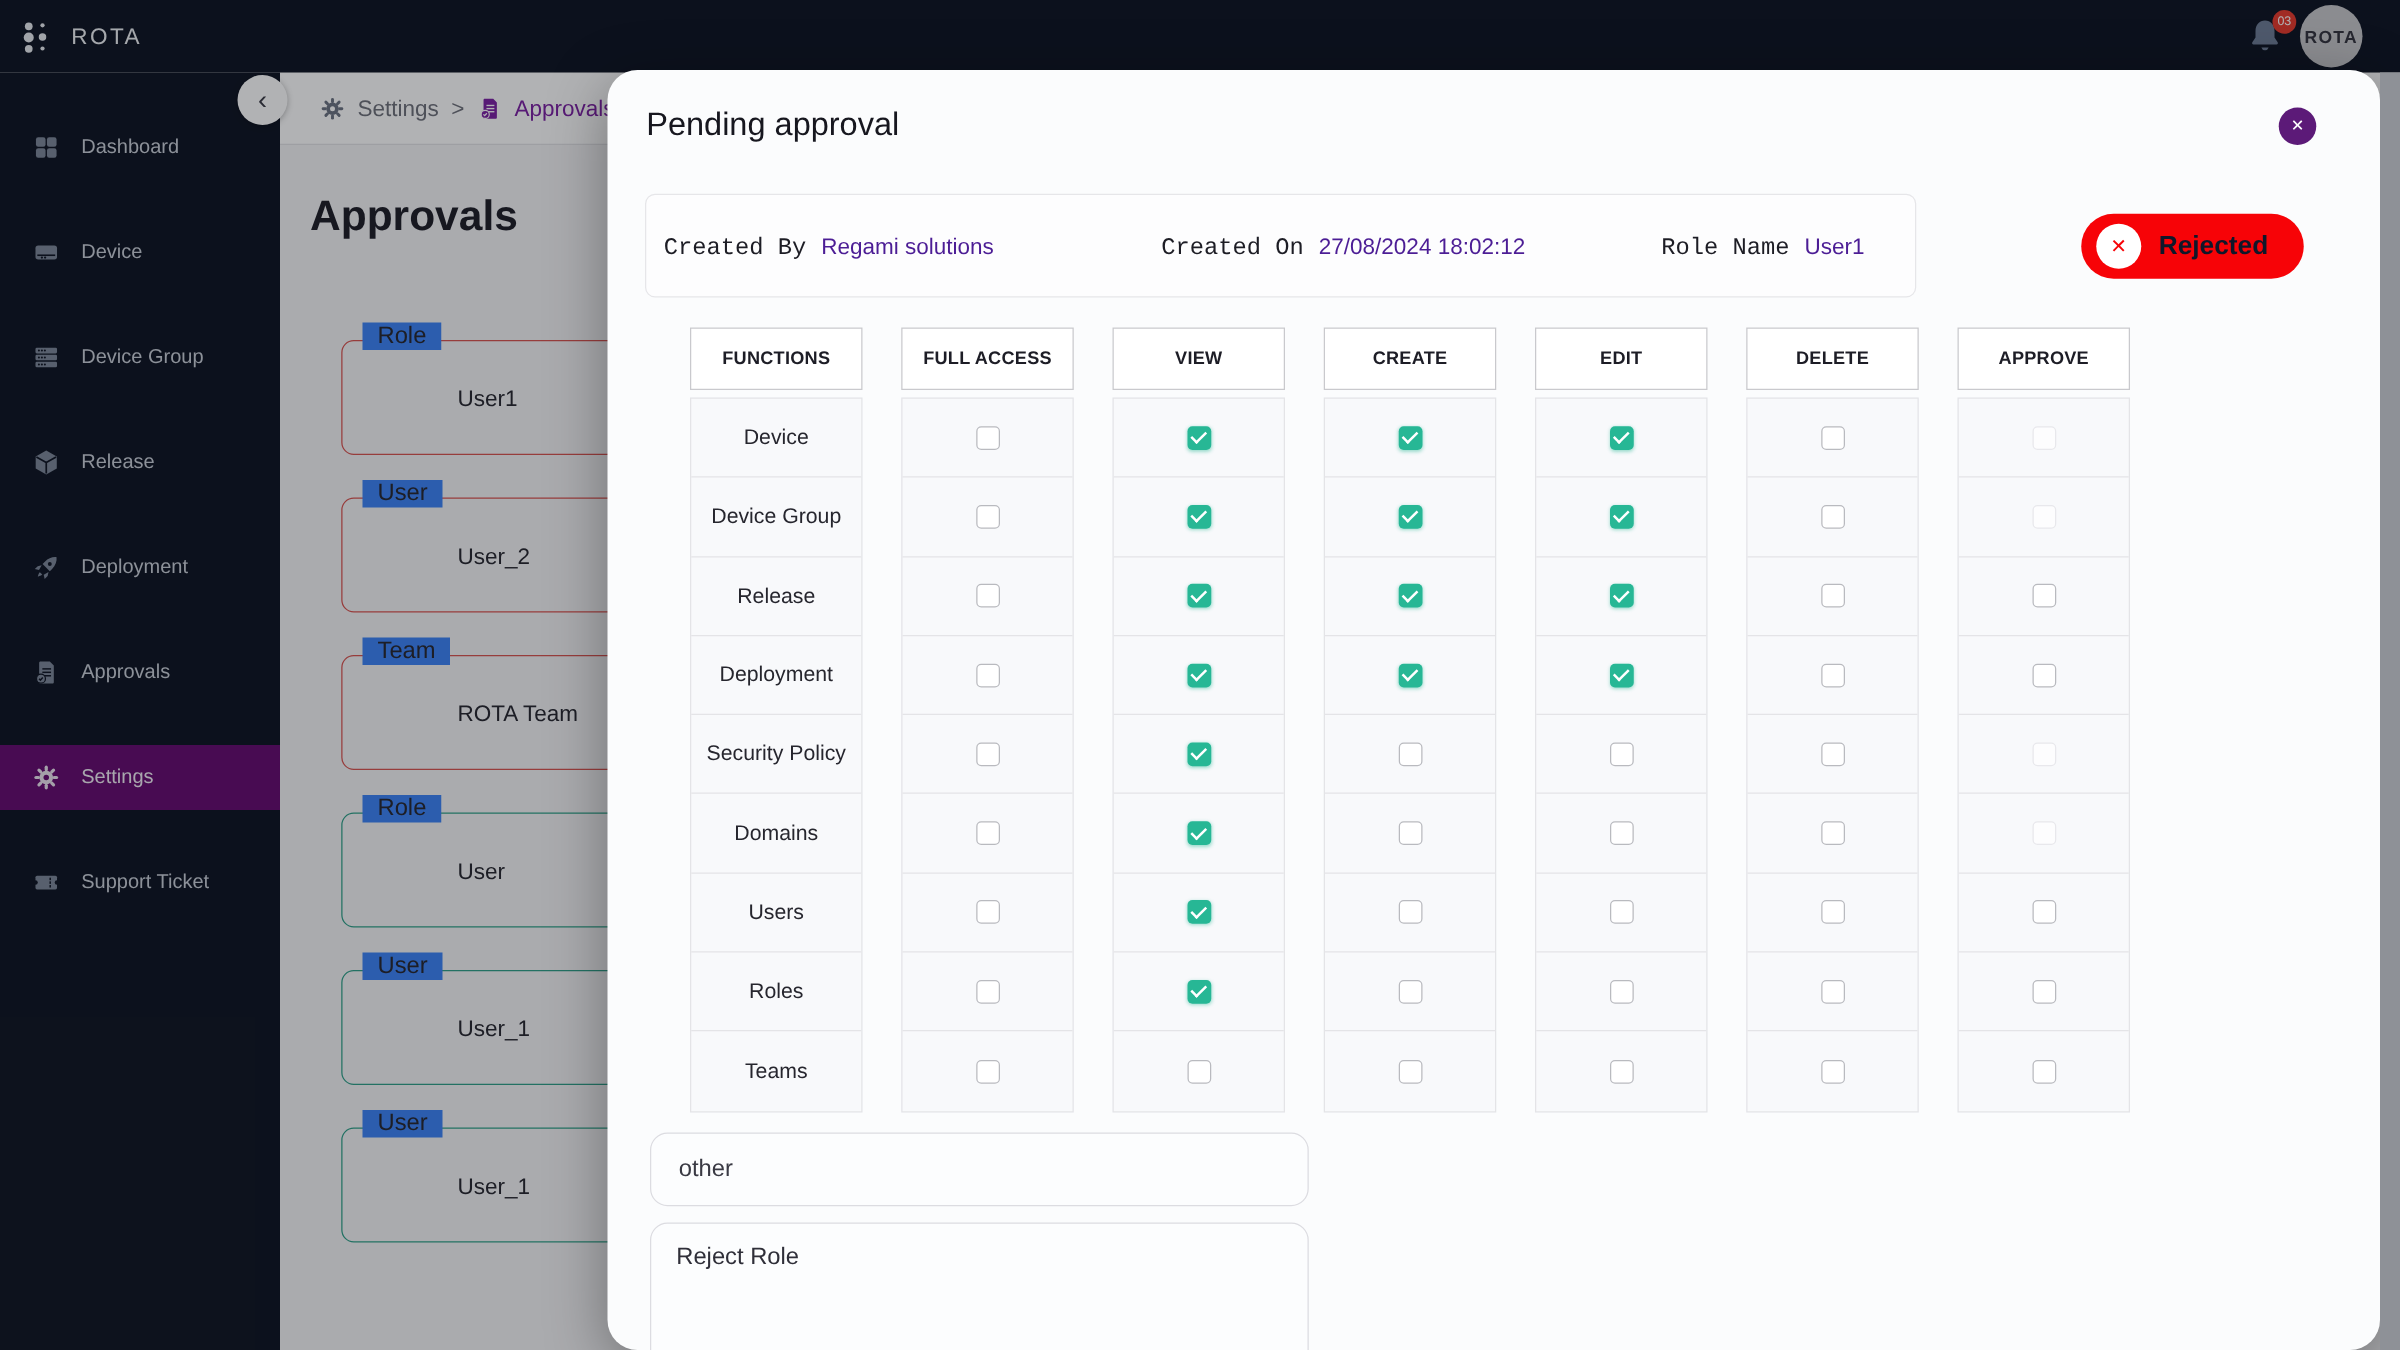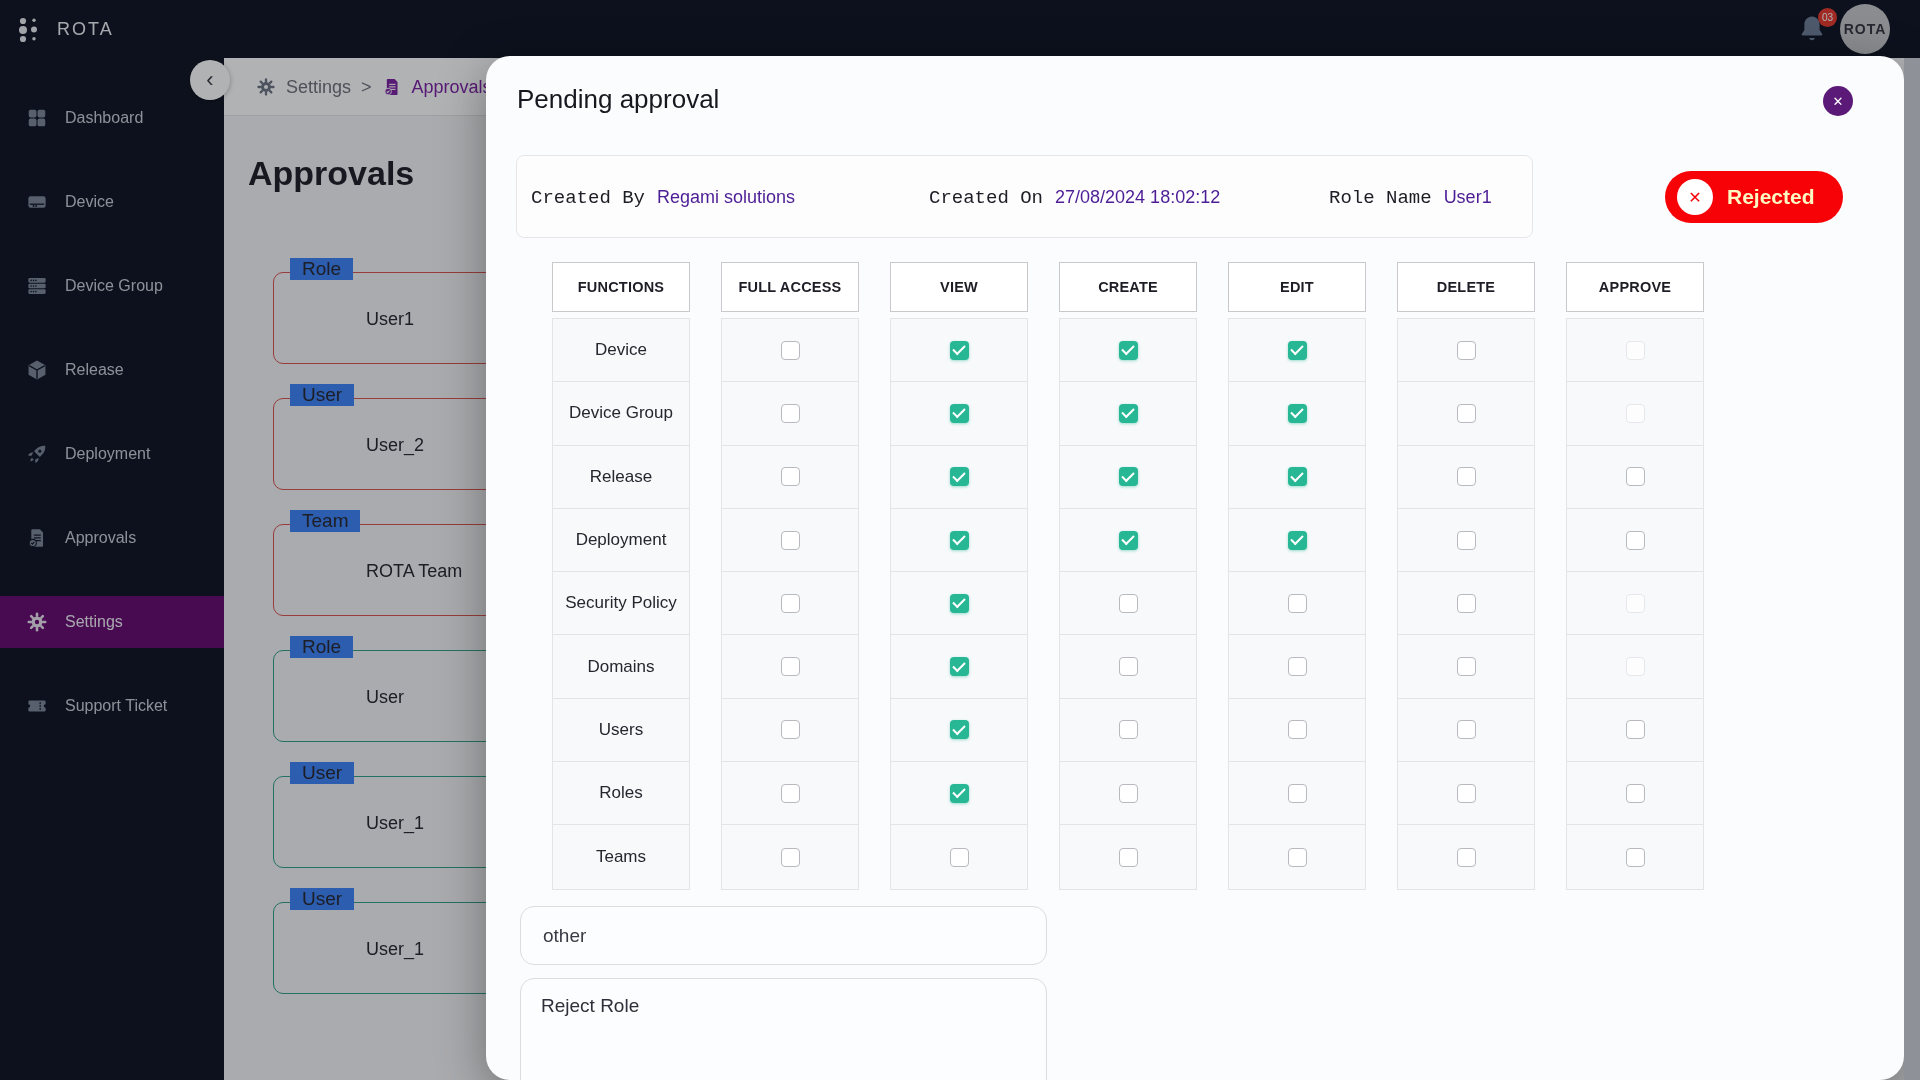--- a/index.html
+++ b/index.html
@@ -60,21 +60,21 @@
   .infobar { position:absolute; left:30px; top:99px; width:1017px; height:83px; border:1px solid #e6e6e9;
              border-radius:8px; background:#fdfdfe; }
   .info-group { position:absolute; top:0; height:83px; display:flex; align-items:center; gap:12px; }
   .ig1 { left:14px; } .ig2 { left:373px;margin-left:39px; } .ig3 { left:812px; }
   .info-label { font-size:19px; color:#1d1d25; font-weight:500;font-family:Liberation Mono, monospace; }
   .info-value { font-size:18px; color:#4c1d95; }
   .status-badge { position:absolute; left:1179px; top:115px; width:178px; height:52px; border-radius:28px;
                   background:#f70307; display:flex; align-items:center; gap:14px; padding-left:12px; }
   .badge-x { width:36px; height:36px; border-radius:50%; background:#fff; color:#f70307; font-size:16px;
              font-weight:700; display:flex; align-items:center; justify-content:center; }
-  .badge-label { color:#fef9c3; font-size:21px; font-weight:600; }
+  .badge-label { color:#0f172a; font-size:21px; font-weight:600; }
 
   
   .perm-table { position:absolute; left:66px; top:206px; display:flex; gap:31px; }
   .pcol { width:138px; }
   .phead { height:50px; background:#fff; border:1px solid #c9c9cd; display:flex; align-items:center;
            justify-content:center; font-size:14.5px; font-weight:700; color:#1d1d26; letter-spacing:.2px;
            margin-bottom:6px; }
   .pbody { border:1px solid #e4e4e7; background:#f8f9fb; }
   .pcell { height:63.3px; display:flex; align-items:center; justify-content:center;
            border-bottom:1px solid #e4e4e7; }

